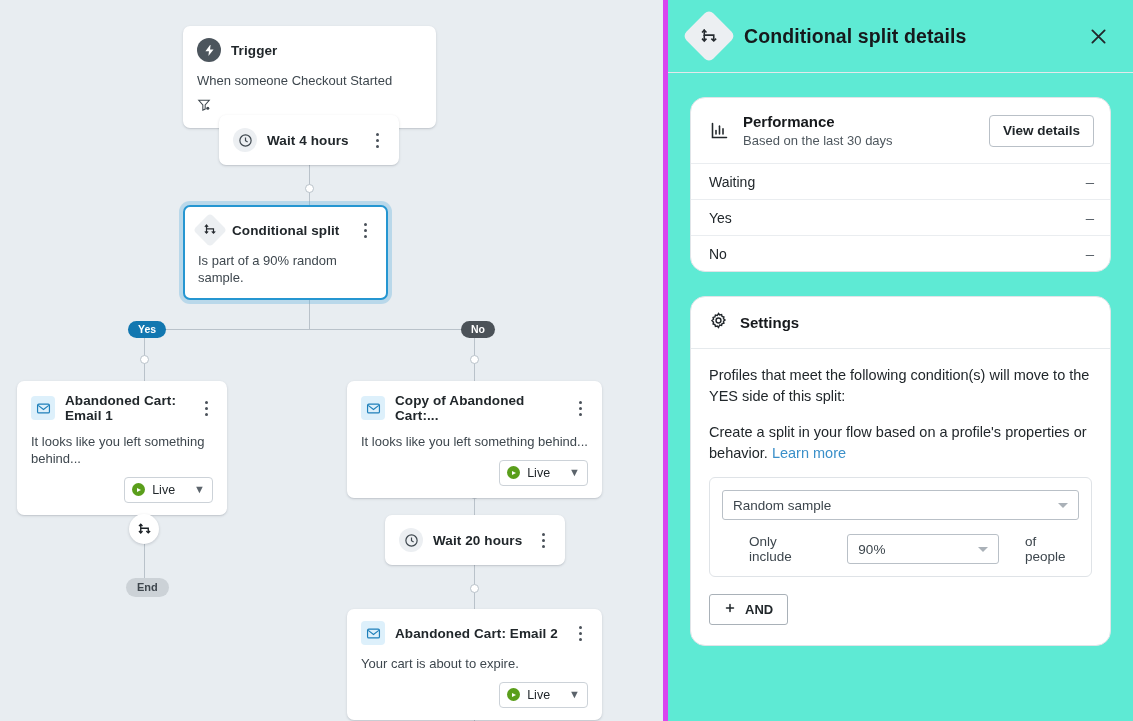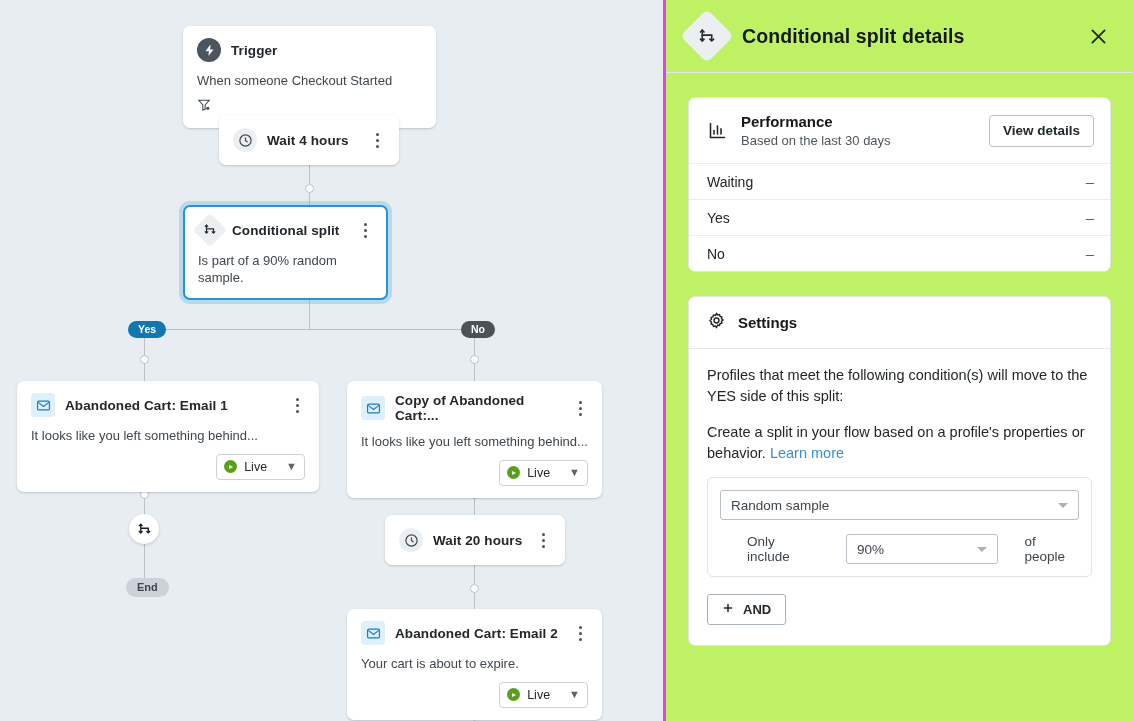--- a/index.html
+++ b/index.html
@@ -79,33 +79,33 @@
   }
   .node-circle {
     position:absolute; width:30px; height:30px; border-radius:50%;
     background:#fff; box-shadow:0 1px 3px rgba(16,24,40,.18);
     display:flex; align-items:center; justify-content:center;
   }
 
   
   .panel {
     position:absolute; left:663px; top:0; width:470px; height:721px;
-    background:#bef264; border-left:3px solid #d946ef; overflow:hidden;
+    background:#5eead4; border-left:5px solid #d946ef; overflow:hidden;
   }
   .panel-head { height:73px; display:flex; align-items:center; padding:0 20px 0 22px; border-bottom:1px solid #e4e8eb; }
   .panel-head-ico {
     width:38px; height:38px; flex:0 0 38px; background:#eceff2; border-radius:6px;
     transform:rotate(45deg); display:flex; align-items:center; justify-content:center; margin-right:16px;
   }
   .panel-head-ico svg { transform:rotate(-45deg); }
   .panel-title { font-size:19.5px; font-weight:700; color:#16191c; letter-spacing:.1px; }
   .close-btn { margin-left:auto; width:30px; height:30px; display:flex; align-items:center; justify-content:center; cursor:pointer; }
 
   .panel-body { padding:24px 22px 0 22px; }
-  .section { border:1px solid #e0e4e8; border-radius:7px; background:#fff; }
+  .section { border:1px solid #e0e4e8; border-radius:15px; background:#fff; }
   .section + .section { margin-top:24px; }
 
   .perf-head { display:flex; align-items:center; padding:15px 16px 15px 18px; }
   .perf-icon { width:22px; flex:0 0 22px; margin-right:12px; display:flex; align-items:center; }
   .perf-title { font-size:15px; font-weight:700; color:#16191c; }
   .perf-sub { font-size:13px; color:#4e575e; margin-top:3px; }
   .btn-outline {
     margin-left:auto; border:1px solid #b9c0c7; background:#fff; border-radius:4px;
     height:32px; padding:0 13px; font-size:13.5px; font-weight:600; color:#21272b;
     font-family:inherit; cursor:pointer;
@@ -225,21 +225,21 @@
             <i></i>
             <i></i>
           </span>
       </div>
       <div class="card-sub">Is part of a 90% random sample.</div>
     </div>
 
     <div class="branch-pill pill-yes" style="left:128px; top:321px;">Yes</div>
     <div class="branch-pill pill-no" style="left:461px; top:321px;">No</div>
 
-    <div class="card" style="left:17px; top:381px; width:302px;">
+    <div class="card" style="left:17px; top:381px; width:210px;">
       <div class="card-head">
         <span class="ico ico-mail">
           <svg width="15" height="15" viewBox="0 0 24 24" fill="none" stroke="#1e7fba" stroke-width="1.9">
               <rect x="2.5" y="5" width="19" height="14" rx="2"></rect>
               <path d="M3.5 7l8.5 6.5L20.5 7"></path>
             </svg>
         </span>
         <span class="card-title">Abandoned Cart: Email 1</span>
         <span class="kebab">
             <i></i>

